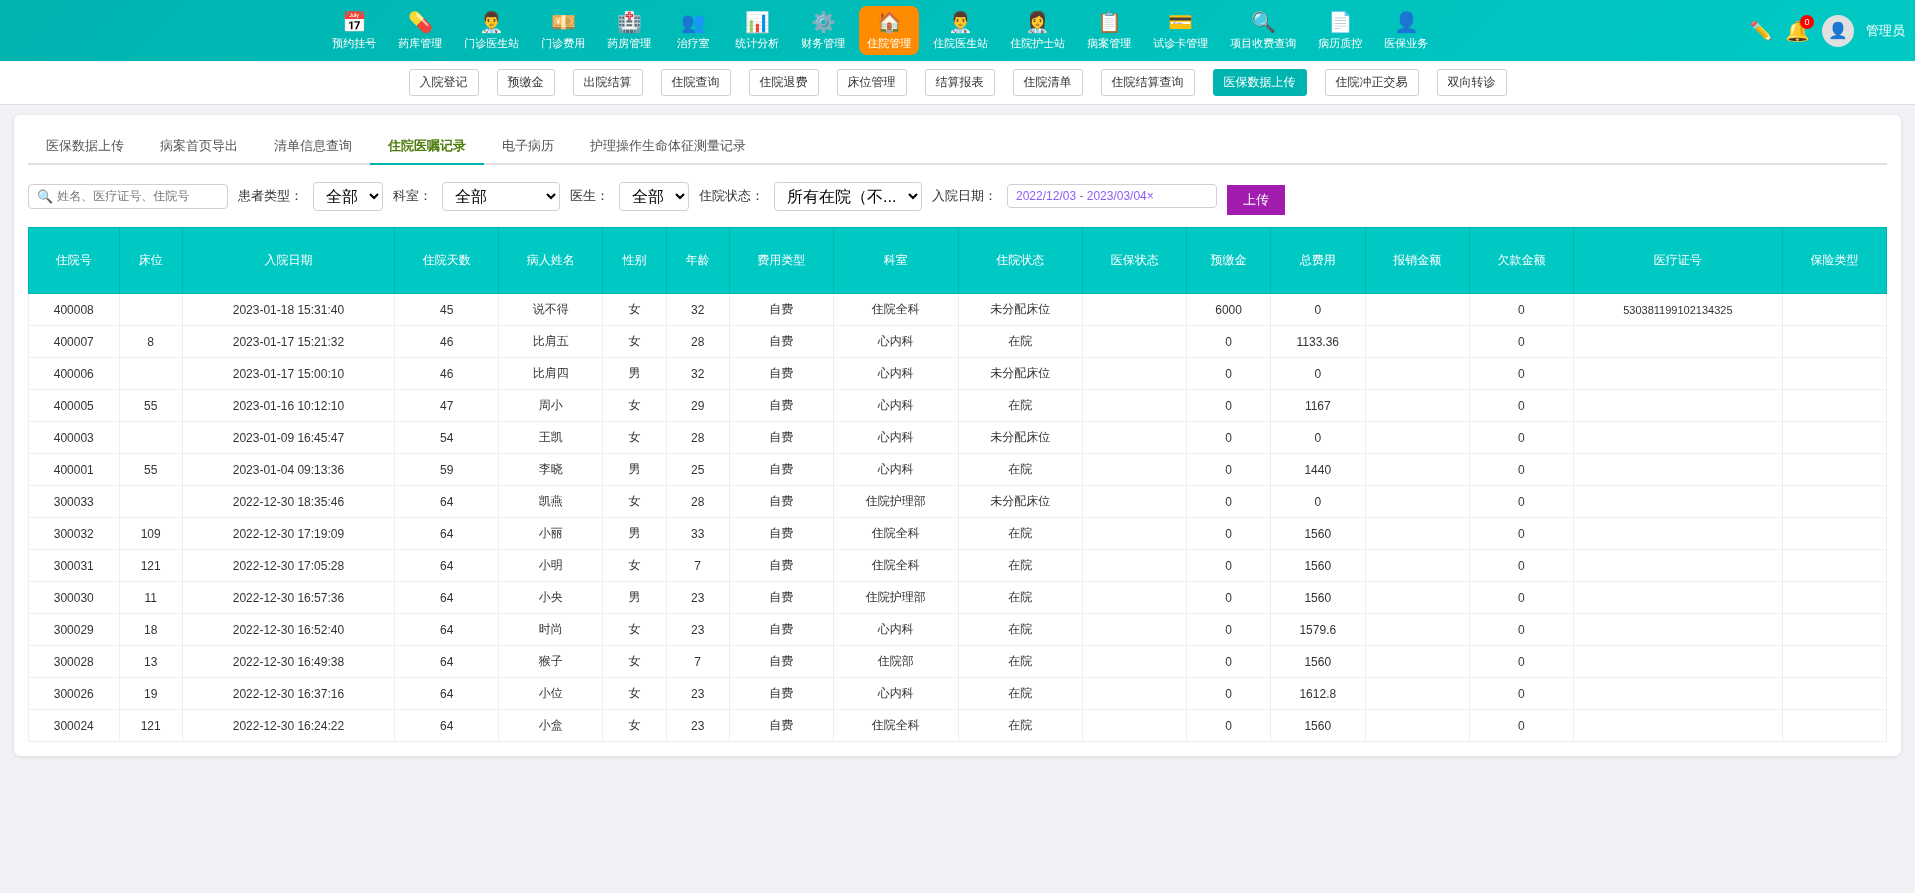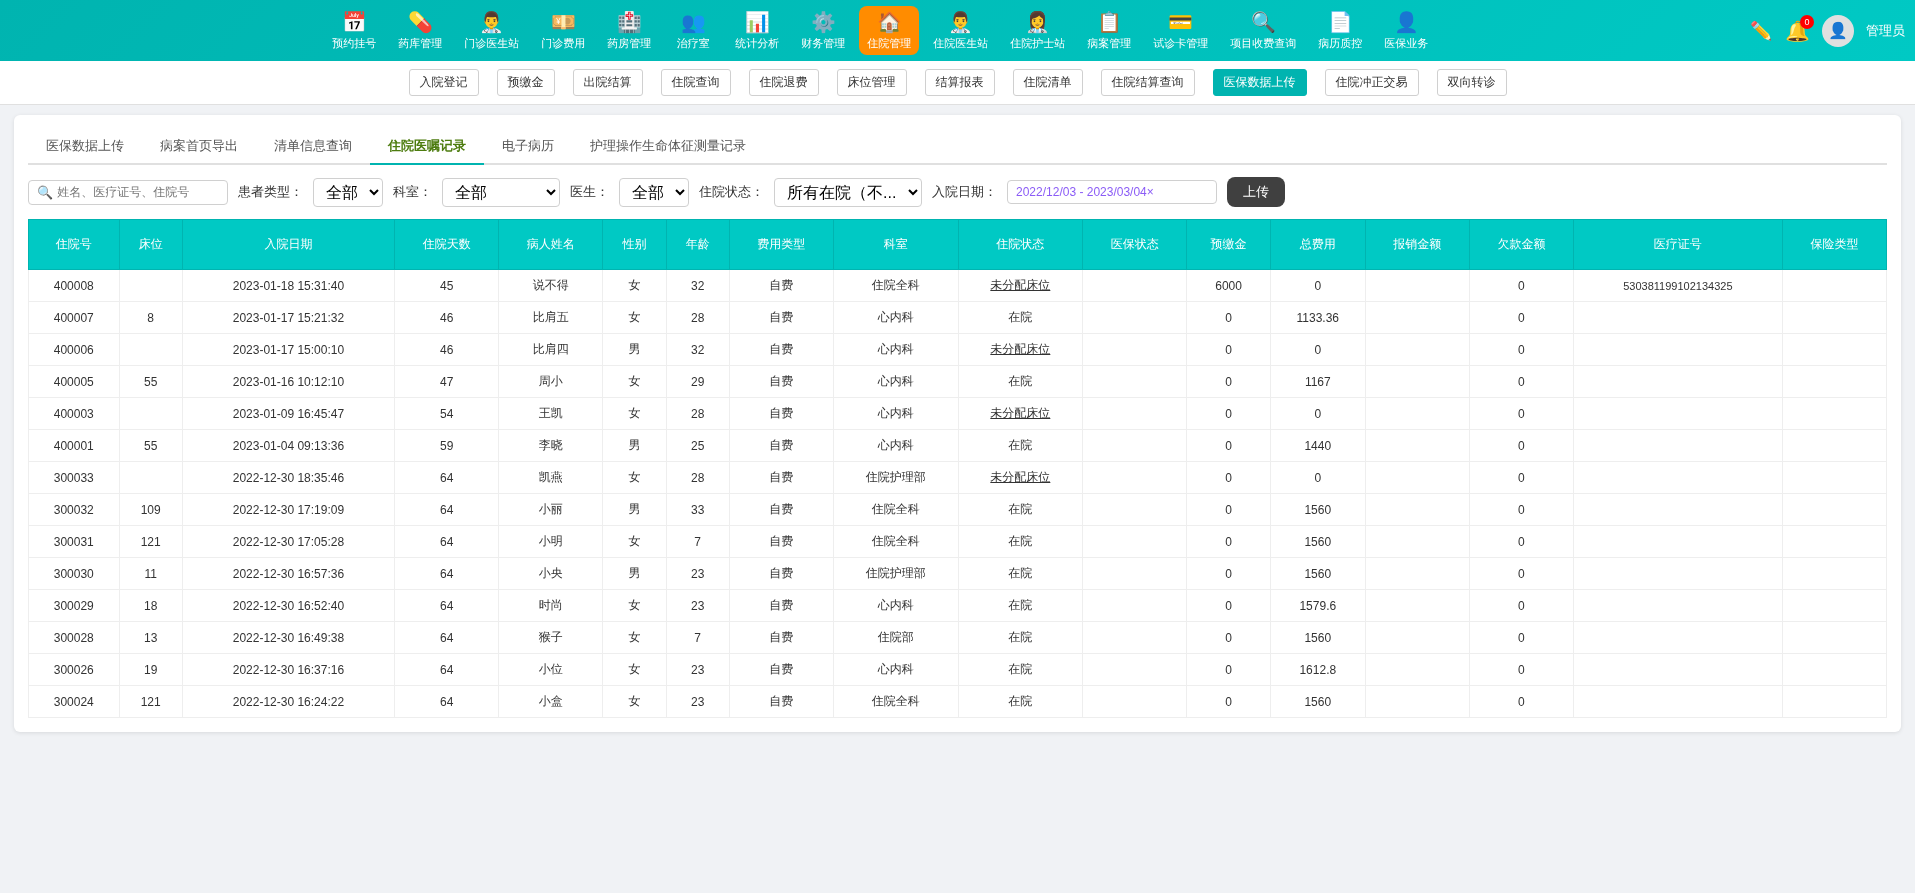--- a/index.html
+++ b/index.html
@@ -134,57 +134,58 @@
     .date-range-input {
       border: 1px solid #d0d0d0;
       border-radius: 4px;
       padding: 4px 8px;
       font-size: 12px;
       background: white;
       color: #8b5cf6;
       min-width: 210px;
     }
     .upload-btn {
-      background: #404040;
+      background: #a21caf;
       color: white;
       border: none;
-      border-radius: 8px;
+      border-radius: 0;
       padding: 6px 16px;
       cursor: pointer;
       font-size: 13px;
+      margin-top: 8px;
     }
 
     
     .data-table {
       width: 100%;
       border-collapse: collapse;
       background: white;
       font-size: 12px;
     }
     .data-table thead tr {
       background: #00c9c4;
       color: white;
     }
     .data-table thead th {
-      padding: 16px 6px;
+      padding: 24px 6px;
       text-align: center;
       font-weight: normal;
       border: 1px solid #00b4b0;
     }
     .data-table tbody tr {
       border-bottom: 1px solid #e8e8e8;
     }
     .data-table tbody td {
       padding: 7px 6px;
       text-align: center;
       border: 1px solid #eee;
       color: #333;
     }
     .status-green { color: #52c41a; }
-    .status-red { color: #ff4d4f; text-decoration: underline; }
+    .status-red { color: #ff4d4f; }
 
     
     .card {
       background: white;
       border-radius: 6px;
       box-shadow: 0 1px 4px rgba(0,0,0,0.1);
       padding: 14px;
       margin-bottom: 10px;
     }
   </style>

